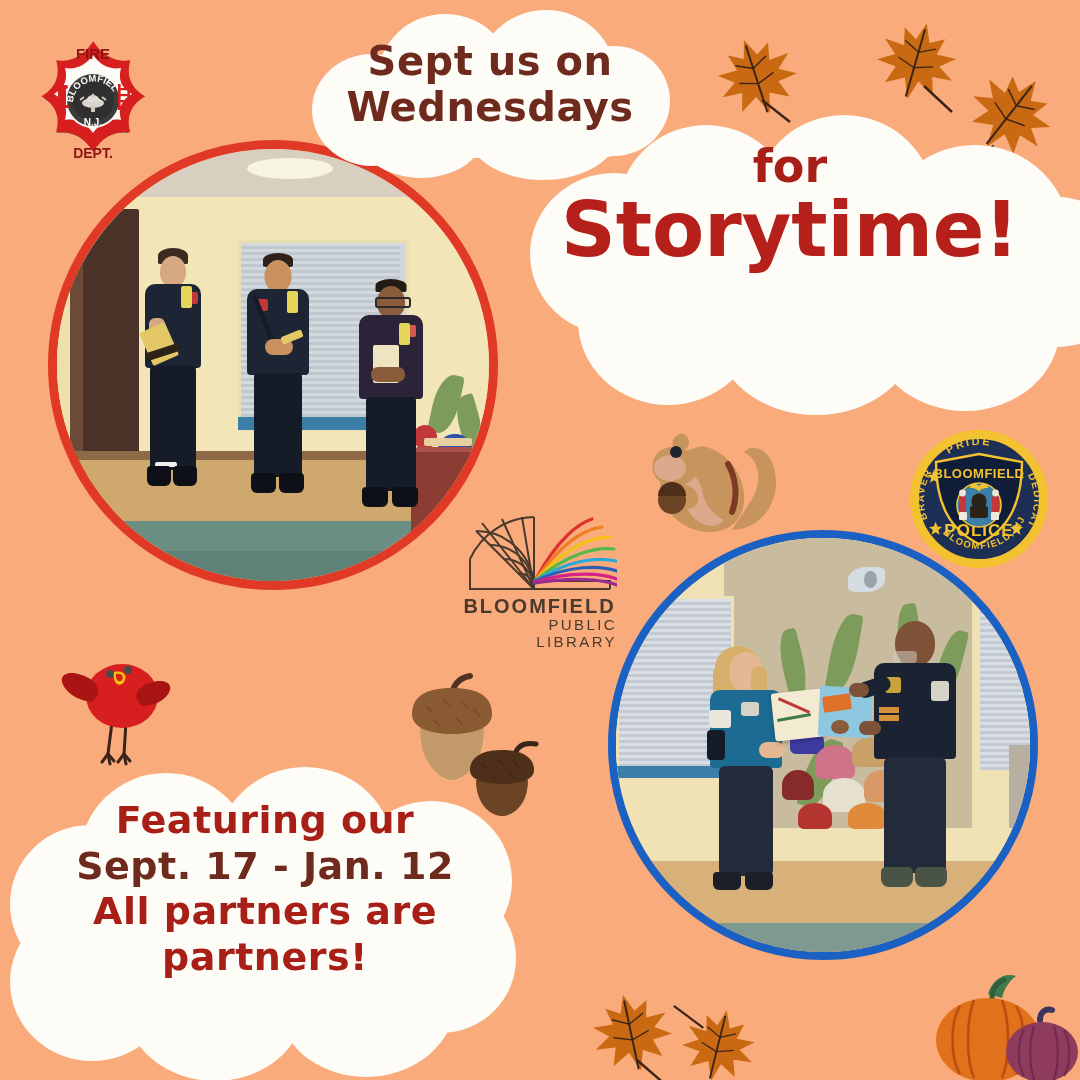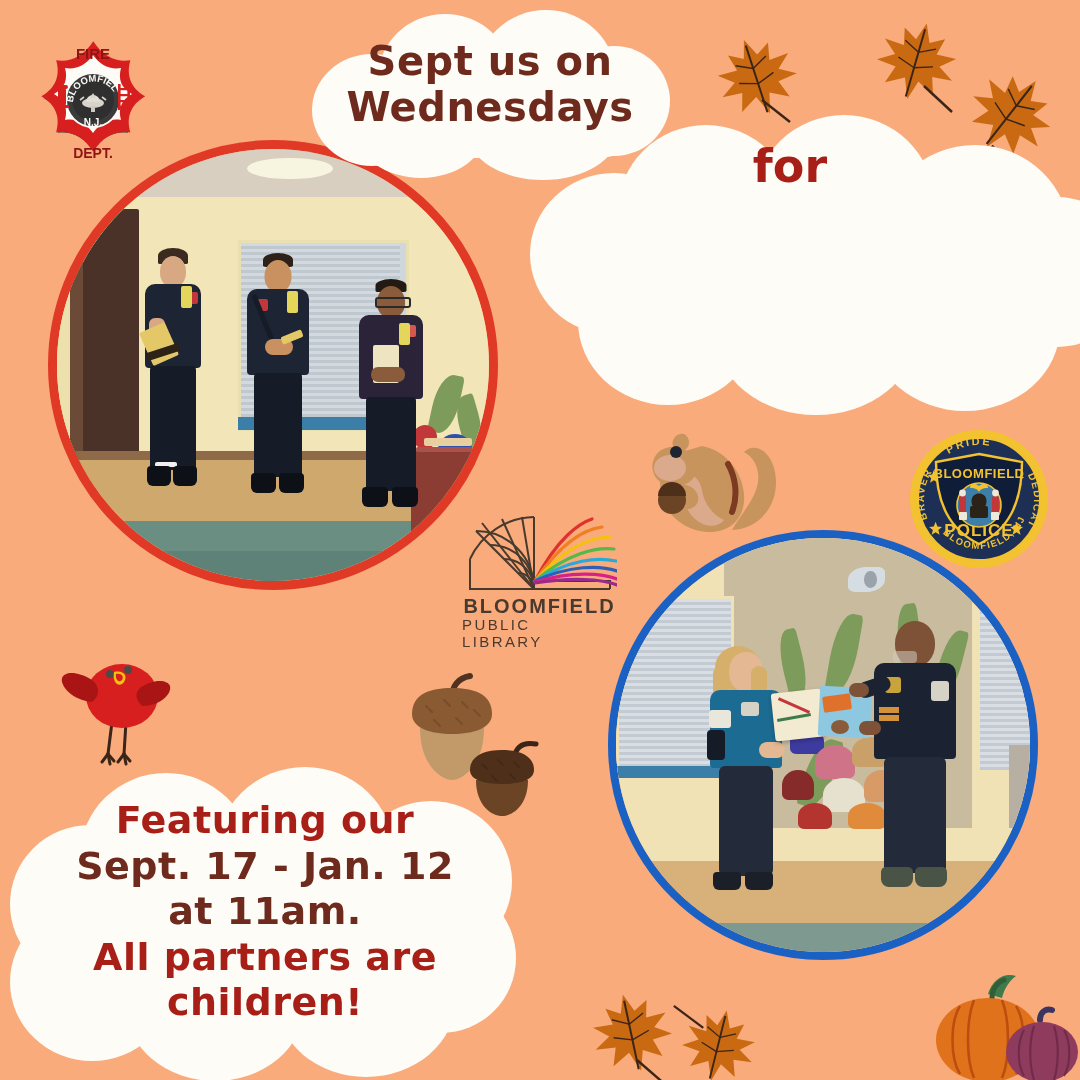--- a/index.html
+++ b/index.html
@@ -149,21 +149,21 @@
   
   #logo-library { left: 462px; top: 515px; width: 155px; height: 120px; }
   #logo-library .lbl1 {
     position:absolute; left:0; top:80px; width:100%;
     text-align:center; font-size:20px; font-weight:bold;
     color:#4a3a2e; letter-spacing:2px;
     font-family:"Liberation Sans", sans-serif;
   }
   #logo-library .lbl2 {
     position:absolute; left:0; top:101px; width:100%;
-    text-align:left; font-size:15px;
+    text-align:right; font-size:15px;
     color:#4a3a2e; letter-spacing:2.4px;
     font-family:"Liberation Sans", sans-serif;
   }
 
   
   #badge-fire { left: 18px; top: 25px; width: 150px; height: 150px; }
   #badge-police { left: 908px; top: 428px; width: 142px; height: 142px; }
   .badge-txt { font-family:"Liberation Sans", sans-serif; font-weight:bold; }
 
   
@@ -337,20 +337,21 @@
     <div class="lobe" style="left:88px;  top:10px;  width:176px; height:172px;"></div>
     <div class="lobe" style="left:224px; top:0px;   width:180px; height:176px;"></div>
     <div class="lobe" style="left:350px; top:30px;  width:190px; height:184px;"></div>
     <div class="lobe" style="left:452px; top:82px;  width:150px; height:150px;"></div>
     <div class="lobe" style="left:48px;  top:122px; width:180px; height:168px;"></div>
     <div class="lobe" style="left:186px; top:140px; width:200px; height:160px;"></div>
     <div class="lobe" style="left:340px; top:128px; width:190px; height:168px;"></div>
     <div class="body" style="left:30px;  top:70px;  width:540px; height:170px; border-radius:90px;"></div>
     <div class="t-small">for</div>
     <div class="t-big">
+      <div>Storytime!</div>
     </div>
   </div>
 
   <svg class="deco" style="left:636px; top:412px;" width="150" height="130" viewBox="0 0 150 130">
 
     <path d="M96 118 C130 116 146 84 138 56 C133 38 118 30 108 40
              C120 46 126 62 120 78 C115 92 104 104 96 118 Z" fill="#c8945e"></path>
 
     <path d="M46 40 C28 44 20 62 26 84 C31 104 50 120 74 120
              C96 120 110 104 108 82 C106 58 88 38 66 34 Z" fill="#c8945e"></path>
@@ -587,23 +588,22 @@
     <div class="lobe" style="left:206px; top:4px;   width:178px; height:172px;"></div>
     <div class="lobe" style="left:340px; top:38px;  width:162px; height:160px;"></div>
     <div class="lobe" style="left:0px;   top:140px; width:164px; height:158px;"></div>
     <div class="lobe" style="left:116px; top:168px; width:178px; height:150px;"></div>
     <div class="lobe" style="left:266px; top:158px; width:180px; height:156px;"></div>
     <div class="lobe" style="left:356px; top:120px; width:150px; height:150px;"></div>
     <div class="body" style="left:26px;  top:72px;  width:456px; height:192px; border-radius:96px;"></div>
     <div class="txt">
       <div>Featuring our</div>
       <div class="dk">Sept. 17 - Jan. 12</div>
-      <div class="dk">at 11am.</div>
       <div>All partners are</div>
-      <div>children!</div>
+      <div>partners!</div>
     </div>
   </div>
 
   <svg class="deco" style="left:576px; top:988px;" width="110" height="100" viewBox="0 0 100 100">
     <g transform="rotate(-12 50 45)">
       <path d="M50 6 L58 24 L72 16 L68 33 L88 32 L74 44 L90 54 L70 56 L76 74 L58 64 L52 84 L44 64 L26 74 L32 56 L12 54 L28 44 L14 32 L34 33 L30 16 L44 24 Z" fill="#c96a12"></path>
       <path d="M50 12 L50 82" stroke="#3b2418" stroke-width="2" fill="none"></path>
       <path d="M50 36 L34 28 M50 36 L66 28 M50 52 L32 46 M50 52 L68 46" stroke="#3b2418" stroke-width="1.4" fill="none"></path>
     </g>
     <path d="M56 72 L86 98" stroke="#3b2418" stroke-width="2.4" fill="none"></path>

